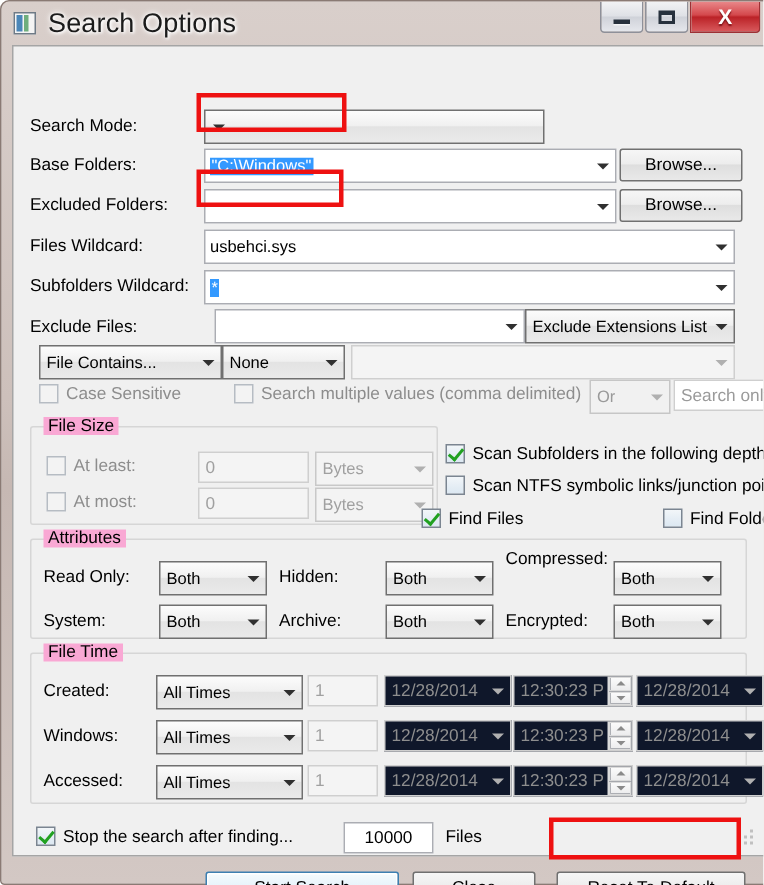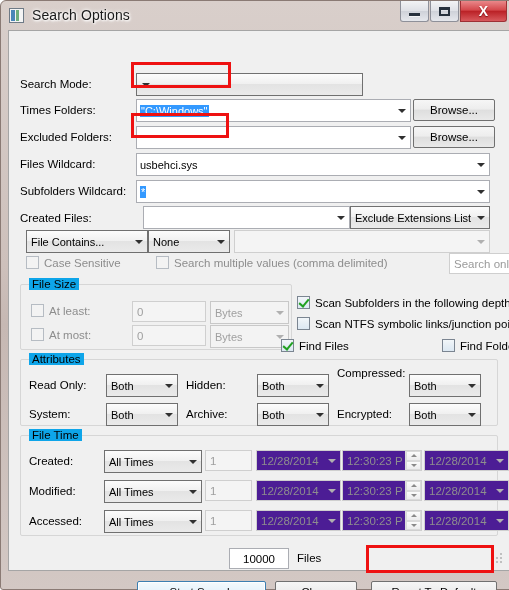--- a/index.html
+++ b/index.html
@@ -59,21 +59,21 @@
     background: #4a86b8;
   }
   .title-icon::after {
     content: "";
     position: absolute;
     left: 6px; top: 1px; bottom: 1px;
     width: 3px;
     background: #6fae7d;
   }
   .title-text {
-    font-size: 14px;
+    font-size: 18px;
     color: #1b1b1b;
     text-shadow: 0 0 3px #ffffff, 0 0 5px #ffffff, 1px 1px 2px #ffffff;
     letter-spacing: .1px;
   }
 
   .winbtns {
     position: absolute;
     right: 19px; top: 0px;
     display: flex;
     align-items: flex-start;
@@ -253,31 +253,31 @@
   
   .group {
     position: absolute;
     border: 1px solid #d6d6d6;
     border-radius: 2px;
     box-sizing: border-box;
   }
   .group > .gtitle {
     position: absolute;
     top: -7px; left: 8px;
-    background: #0ea5e9;
+    background: #f9a8d4;
     padding: 0 3px;
     font-size: 11.5px;
     color: #000;
   }
 
   
   .dtp {
     position: absolute;
     height: 21px;
-    background: #4c1d95;
+    background: #0f172a;
     border: 1px solid #cfcfcf;
     display: flex;
     align-items: center;
     box-sizing: border-box;
     color: #8e8e8e;
     font-size: 11.5px;
   }
   .dtp .val { padding-left: 4px; flex: 1; white-space: nowrap; overflow: hidden; }
   .dtp .arrow { width: 16px; display: flex; align-items: center; justify-content: center; flex: none; }
   .dtp .updown {
@@ -339,21 +339,21 @@
 
     <div class="client">
 
       <div class="lbl" style="position:absolute;left:11px;top:47px;">Search Mode:</div>
       <div class="combo-btn" style="left:127px;top:42px;width:225px;">
         <div class="arrow">
             <div class="caret"></div>
           </div>
       </div>
 
-      <div class="lbl" style="position:absolute;left:11px;top:73px;">Times Folders:</div>
+      <div class="lbl" style="position:absolute;left:11px;top:73px;">Base Folders:</div>
       <div class="combo-edit" style="left:127px;top:68px;width:273px;">
         <div class="val"><span class="sel">"C:\Windows"</span></div>
         <div class="arrow">
             <div class="caret"></div>
           </div>
       </div>
       <div class="btn" style="left:404px;top:68px;width:82px;">
         <span>Browse...</span>
       </div>
 
@@ -377,21 +377,21 @@
       </div>
 
       <div class="lbl" style="position:absolute;left:11px;top:154px;">Subfolders Wildcard:</div>
       <div class="combo-edit" style="left:127px;top:149px;width:352px;">
         <div class="val"><span class="sel">*</span></div>
         <div class="arrow">
             <div class="caret"></div>
           </div>
       </div>
 
-      <div class="lbl" style="position:absolute;left:11px;top:181px;">Created Files:</div>
+      <div class="lbl" style="position:absolute;left:11px;top:181px;">Exclude Files:</div>
       <div class="combo-edit" style="left:134px;top:175px;width:205px;">
         <div class="val"></div>
         <div class="arrow">
             <div class="caret"></div>
           </div>
       </div>
       <div class="combo-btn" style="left:341px;top:175px;width:138px;">
         <div class="val">Exclude Extensions List</div>
         <div class="arrow">
             <div class="caret"></div>
@@ -417,20 +417,26 @@
           </div>
       </div>
 
       <div class="cb disabled" style="left:17px;top:225px;">
         <div class="box"></div>
         <div class="t">Case Sensitive</div>
       </div>
       <div class="cb disabled" style="left:147px;top:225px;">
         <div class="box"></div>
         <div class="t">Search multiple values (comma delimited)</div>
+      </div>
+      <div class="combo-btn" style="left:384px;top:222px;width:52px;background:#f1f1f1;border-color:#c6c6c6;color:#9a9a9a;">
+        <div class="val">Or</div>
+        <div class="arrow">
+            <div class="caret dim"></div>
+          </div>
       </div>
       <div class="textbox grey-text" style="left:440px;top:222px;width:70px;border-color:#cfcfcf;">
         <span>Search only i</span>
       </div>
 
       <div class="group" style="left:11px;top:253px;width:272px;height:66px;">
         <div class="gtitle">File Size</div>
       </div>
       <div class="cb disabled" style="left:22px;top:273px;">
         <div class="box"></div>
@@ -556,21 +562,21 @@
             </div>
           </div>
       </div>
       <div class="dtp" style="left:415px;top:419px;width:85px;">
         <div class="val">12/28/2014</div>
         <div class="arrow">
             <div class="caret dim"></div>
           </div>
       </div>
 
-      <div class="lbl" style="position:absolute;left:20px;top:454px;">Modified:</div>
+      <div class="lbl" style="position:absolute;left:20px;top:454px;">Windows:</div>
       <div class="combo-btn" style="left:95px;top:449px;width:96px;">
         <div class="val">All Times</div>
         <div class="arrow">
             <div class="caret"></div>
           </div>
       </div>
       <div class="textbox disabled" style="left:196px;top:449px;width:47px;">
         <span>1</span>
       </div>
       <div class="dtp" style="left:247px;top:449px;width:85px;">
@@ -624,20 +630,24 @@
             </div>
           </div>
       </div>
       <div class="dtp" style="left:415px;top:479px;width:85px;">
         <div class="val">12/28/2014</div>
         <div class="arrow">
             <div class="caret dim"></div>
           </div>
       </div>
 
+      <div class="cb checked" style="left:15px;top:520px;">
+        <div class="box"></div>
+        <div class="t">Stop the search after finding...</div>
+      </div>
       <div class="textbox" style="left:220px;top:517px;width:60px;justify-content:center;padding-left:0;">
         <span>10000</span>
       </div>
       <div class="lbl" style="position:absolute;left:288px;top:521px;">Files</div>
 
       <div class="btn default" style="left:128px;top:550px;width:129px;">
         <span>Start Search</span>
       </div>
       <div class="btn" style="left:266px;top:550px;width:82px;">
         <span>Close</span>

